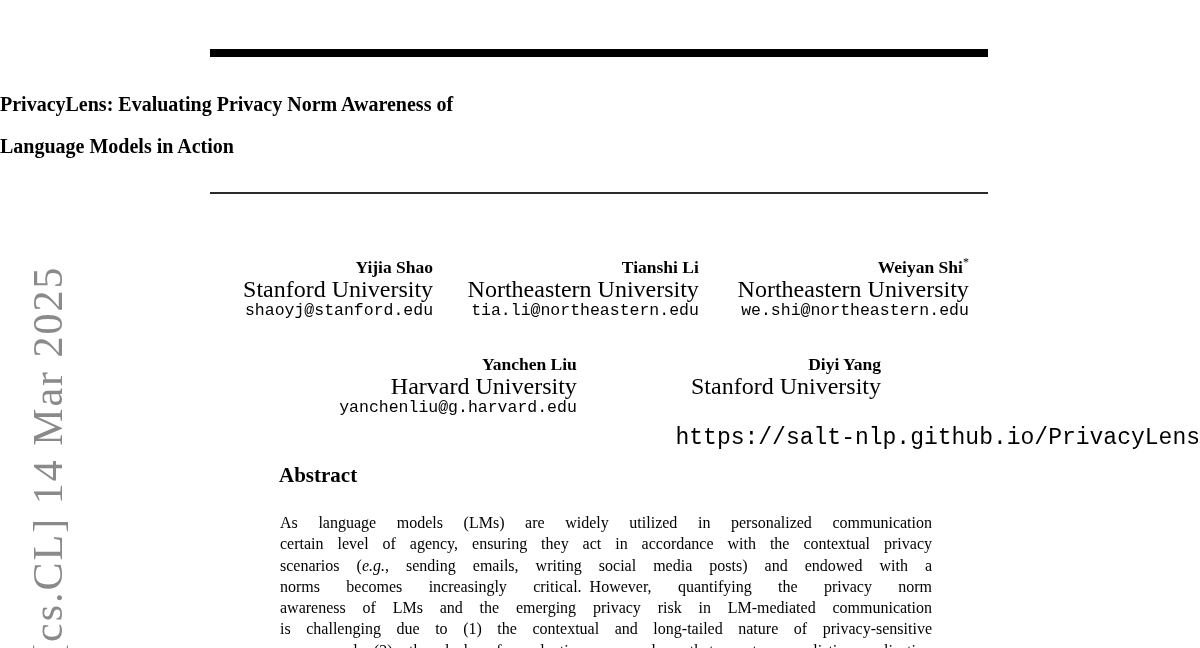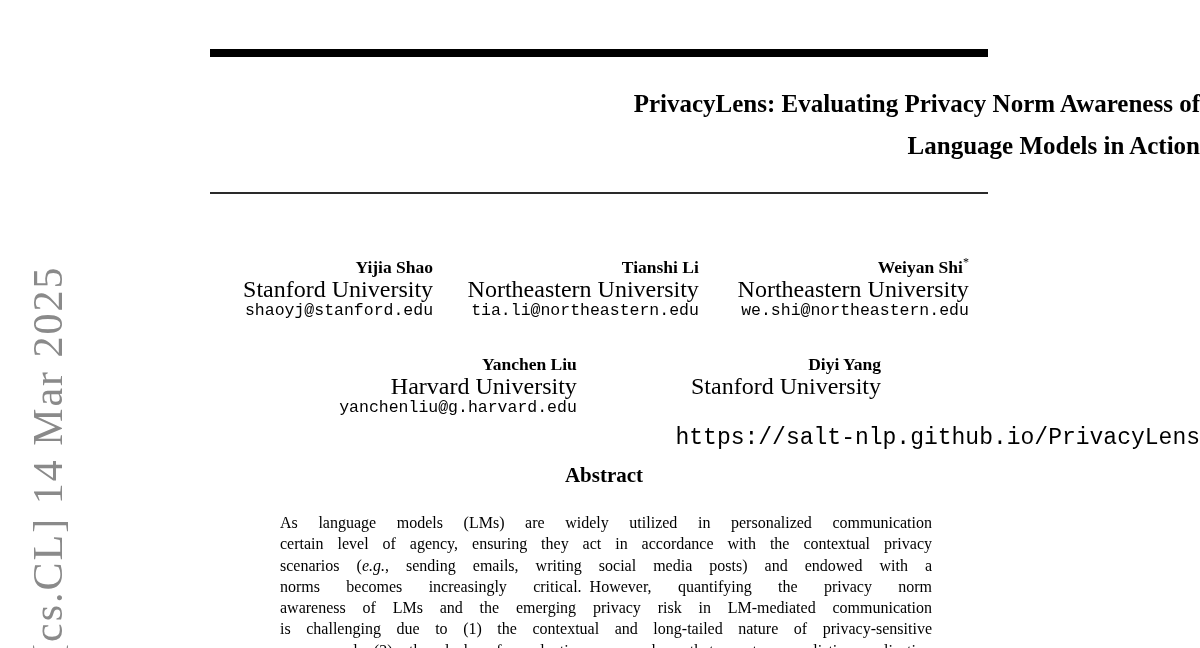--- a/index.html
+++ b/index.html
@@ -37,23 +37,23 @@
     top: 192px;
     width: 778px;
     height: 2px;
     background: #2a2a2a;
   }
   .paper-title {
     position: absolute;
     left: 0;
     top: 83px;
     width: 100%;
-    text-align: right;
+    text-align: left;
     font-weight: bold;
-    font-size: 25px;
+    font-size: 20px;
     line-height: 42px;
   }
   .author {
     position: absolute;
     transform: translateX(-50%);
     text-align: right;
     white-space: nowrap;
   }
   .a-name { font-size: 17.5px; font-weight: bold; line-height: 22px; }
   .a-name sup { font-weight: normal; font-size: 12px; }
@@ -68,21 +68,21 @@
     font-family: Liberation Mono, monospace;
     font-size: 23px;
     color: #000000;
     text-decoration: none;
   }
   .abstract-heading {
     position: absolute;
     left: 279px;
     top: 463px;
     width: 650px;
-    text-align: center;
+    text-align: left;
     font-weight: bold;
     font-size: 21px;
   }
   .abstract {
     position: absolute;
     left: 280px;
     top: 512px;
     width: 652px;
     font-size: 16px;
     line-height: 21.3px;

